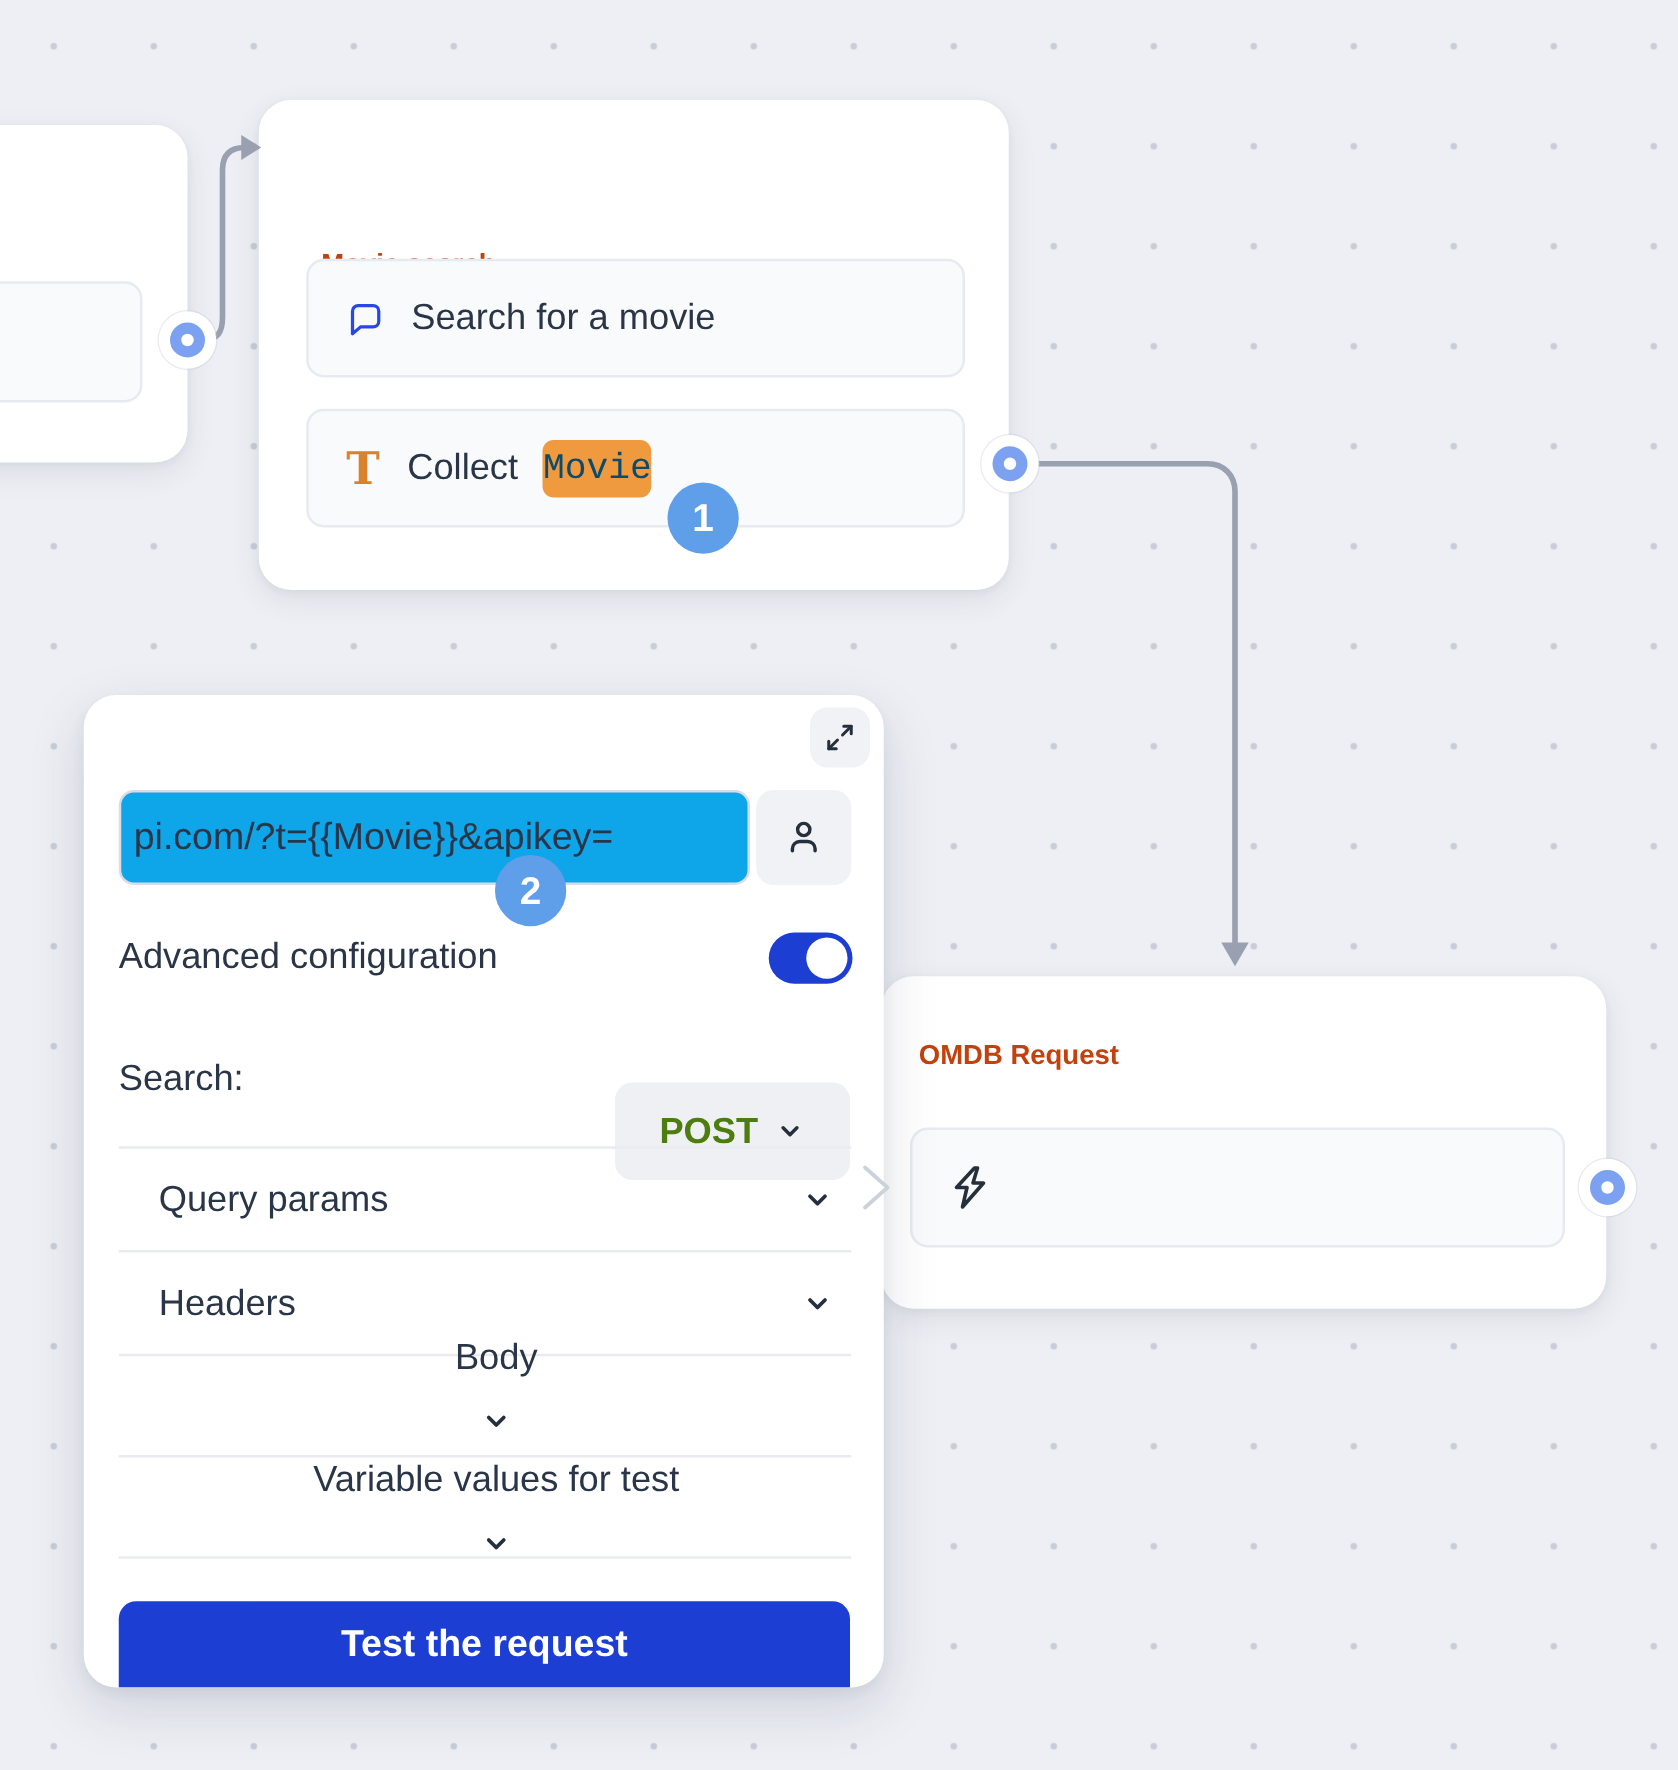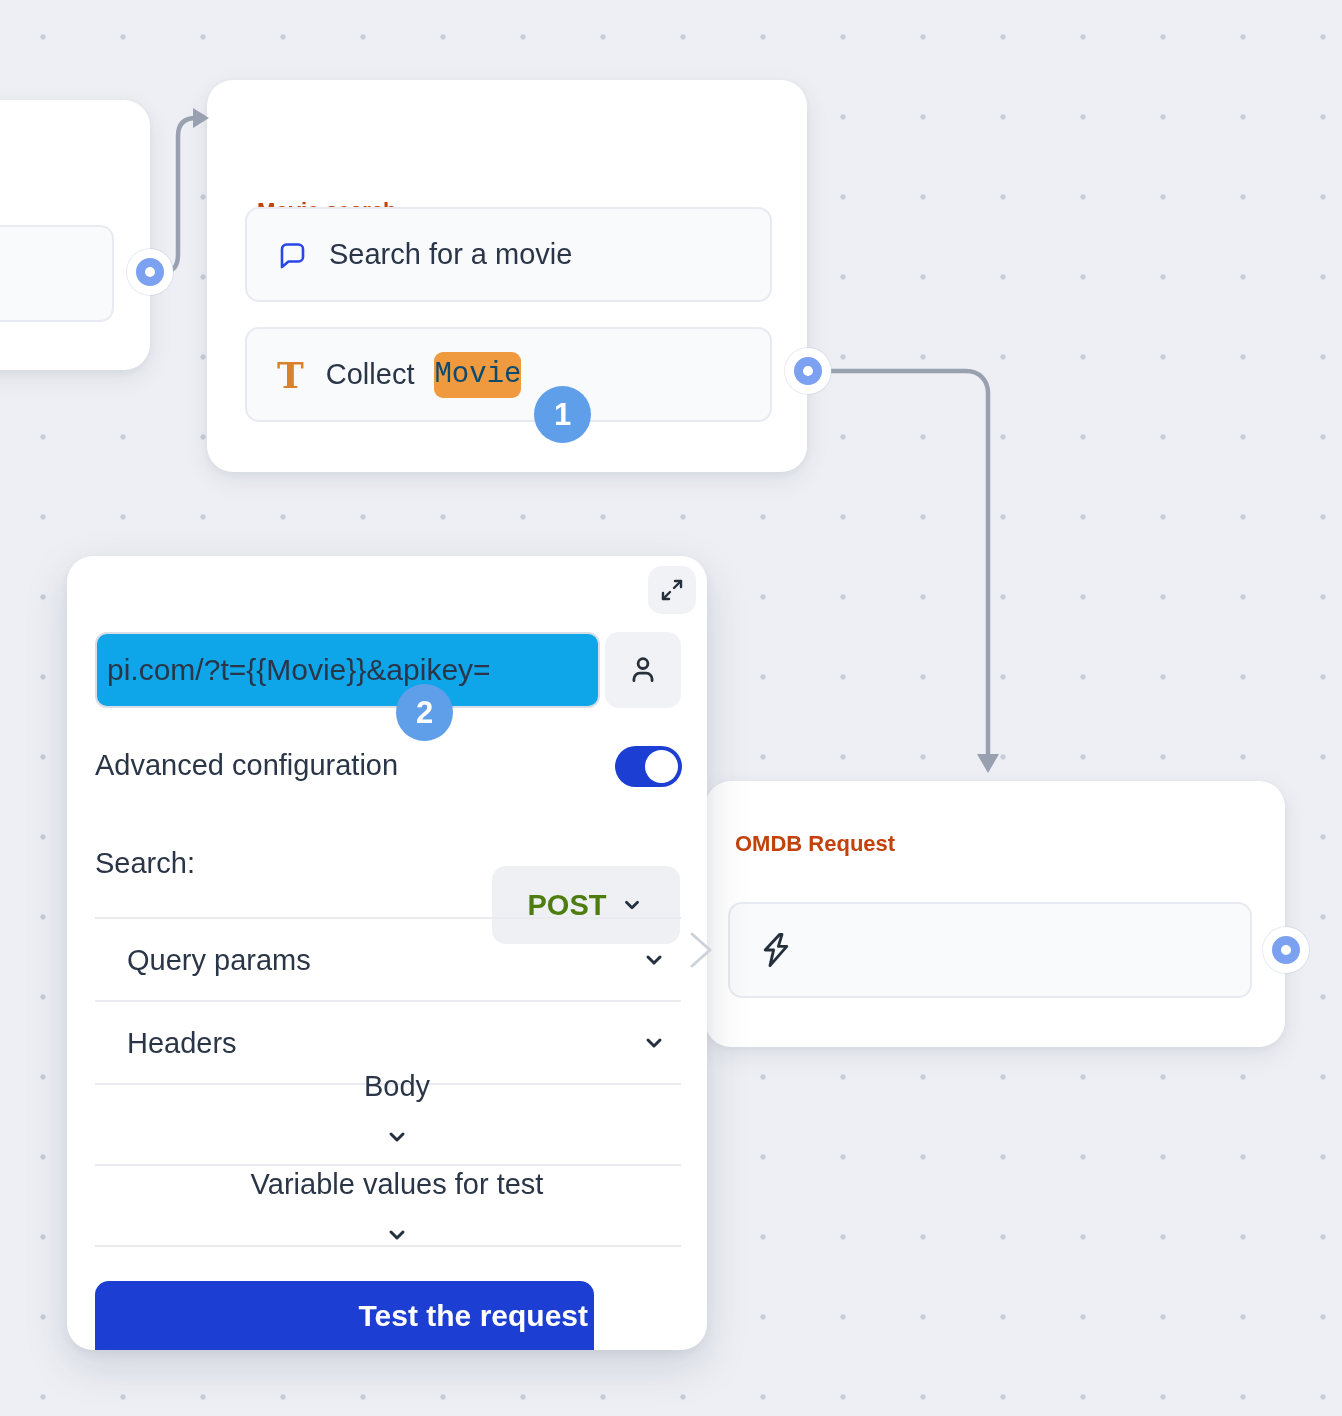--- a/index.html
+++ b/index.html
@@ -75,24 +75,24 @@
     font-family:"Liberation Sans","DejaVu Sans",sans-serif;
     font-size:29px;font-weight:700;color:#4d7c0f;cursor:pointer;margin-top:44px;
   }
   .divider{position:absolute;left:28px;width:586px;height:2px;background:#e9ebf0;}
   .acc-row{
     position:absolute;left:28px;width:586px;height:80px;display:flex;align-items:center;
     justify-content:space-between;padding:0 14px 0 32px;box-sizing:border-box;cursor:pointer;
   }
   .acc-row .lbl{font-size:29px;color:#2a3647;}
   .test-btn{
-    position:absolute;left:28px;top:725px;width:499px;height:69px;
+    position:absolute;left:28px;top:725px;width:585px;height:69px;
     background:#1c3ed3;border:none;border-radius:14px 14px 0 0;
     font-family:"Liberation Sans","DejaVu Sans",sans-serif;
-    font-size:30px;font-weight:700;color:#fff;cursor:pointer;text-align:right;
+    font-size:30px;font-weight:700;color:#fff;cursor:pointer;
   }
   svg{display:block;}
   .layer{position:absolute;inset:0;pointer-events:none;}
 </style>
 </head>
 <body>
 
 <div class="canvas">
 
   <div class="card" style="left:-70px;top:100px;width:220px;height:270px;">

